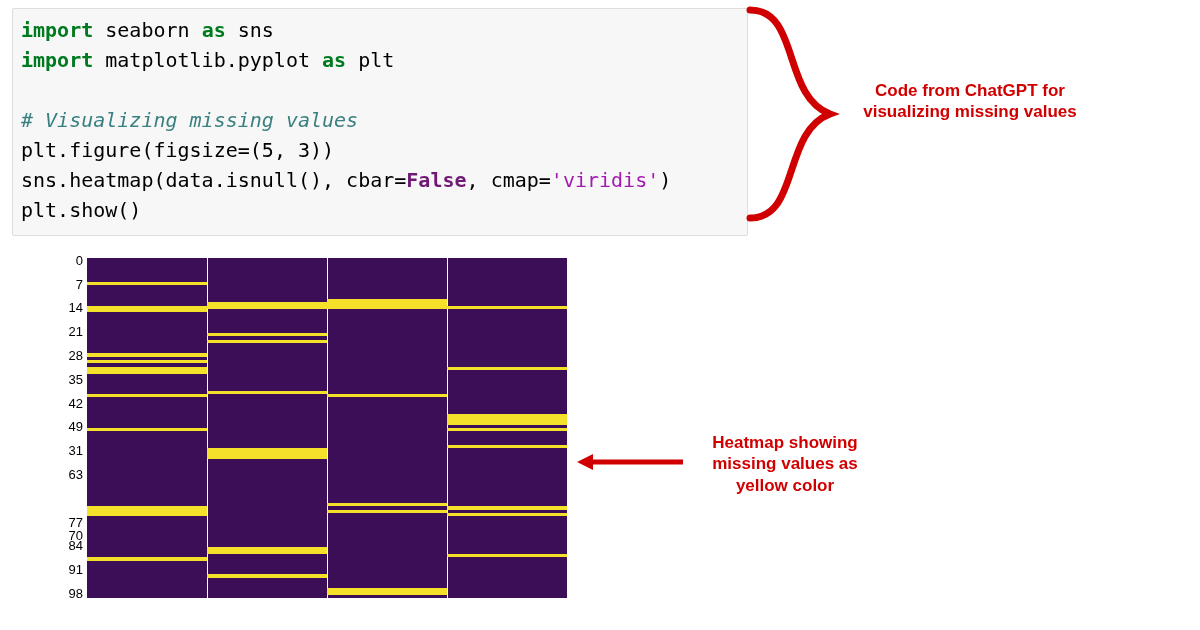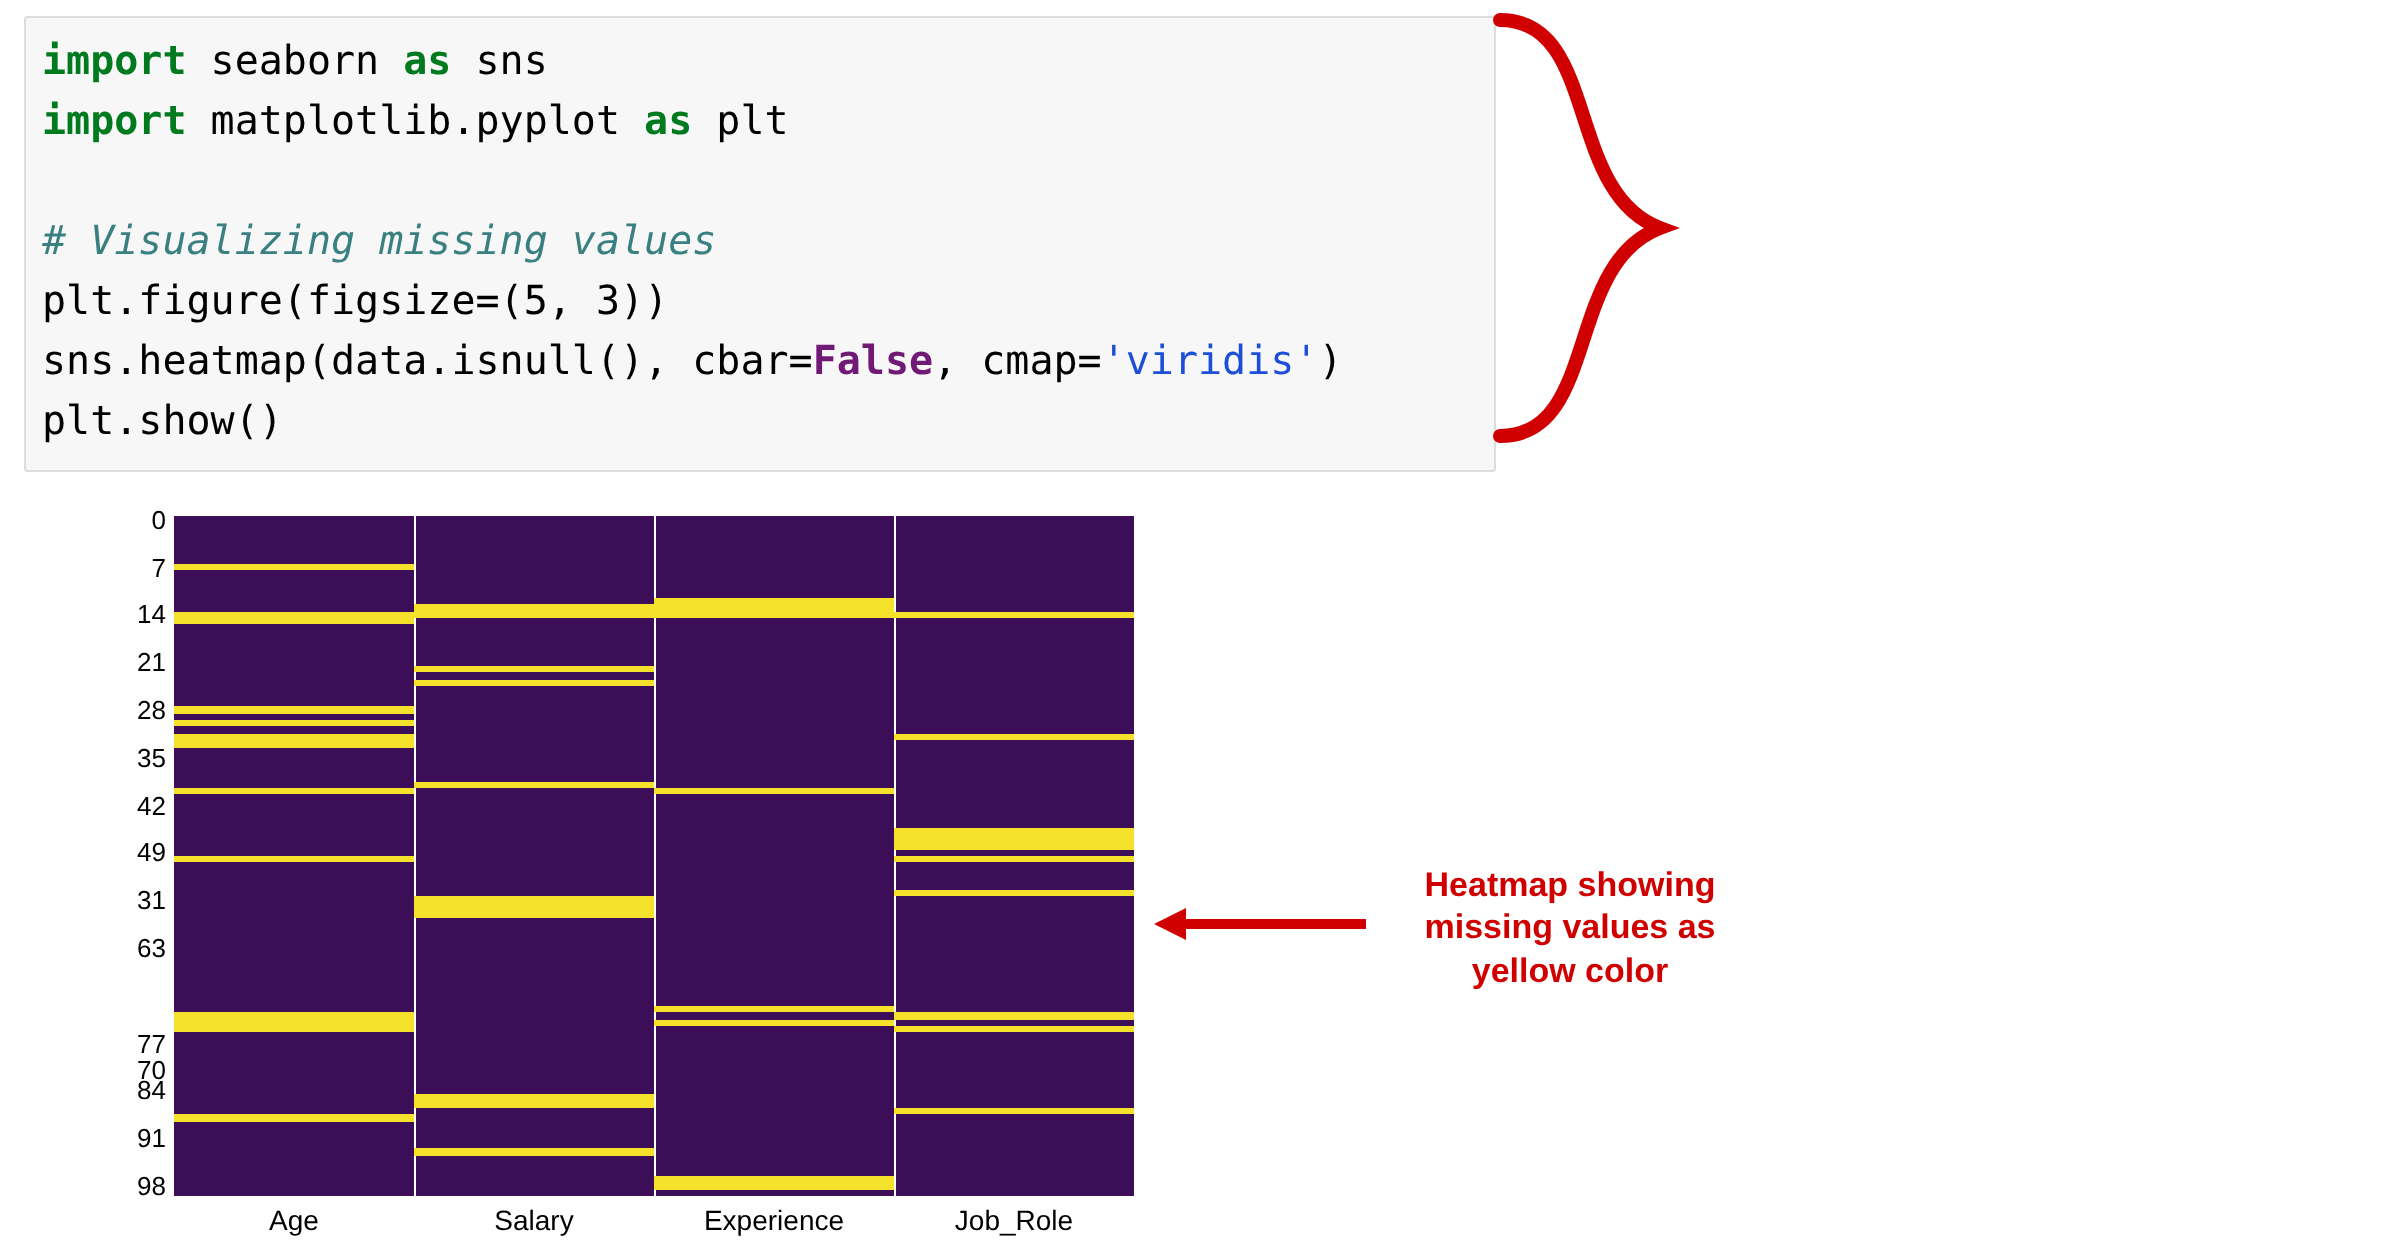--- a/index.html
+++ b/index.html
@@ -29,21 +29,21 @@
     border-radius: 2px;
     font-family: "Consolas", "DejaVu Sans Mono", monospace;
     font-size: 20px;
     line-height: 1.5;
     color: #000;
     white-space: pre;
   }
   .kw    { color: #007a1f; font-weight: bold; }
   .cm    { color: #3a8080; font-style: italic; }
   .bi    { color: #701a75; font-weight: bold; } 
-  .str   { color: #1d4ed8; }
+  .str   { color: #a21caf; }
 
   
   .chart {
     position: absolute;
     left: 55px;
     top: 258px;
     width: 518px;
   }
   .plot-row { display: flex; }
   .yaxis {
@@ -113,20 +113,21 @@
 <span class="kw">import</span><span> matplotlib.pyplot </span><span class="kw">as</span><span> plt</span>
 <span></span>
 <span class="cm"># Visualizing missing values</span>
 <span>plt.figure(figsize</span><span>=</span><span>(</span><span>5</span><span>, </span><span>3</span><span>))</span>
 <span>sns.heatmap(data.isnull(), cbar</span><span>=</span><span class="bi">False</span><span>, cmap</span><span>=</span><span class="str">'viridis'</span><span>)</span>
 <span>plt.show()</span></div>
 
   <svg class="brace-svg" viewBox="0 0 100 216">
     <path d="M10 4 C 60 4, 42 90, 90 108 C 42 126, 60 212, 10 212" fill="none" stroke="#d10000" stroke-width="7" stroke-linecap="round"></path>
   </svg>
+  <div class="annot annot-top">Code from ChatGPT for visualizing missing values</div>
 
   <div class="chart">
     <div class="plot-row">
       <div class="yaxis" id="yaxis">
           <span class="ytick" style="top: 1.7px;">0</span>
           <span class="ytick" style="top: 25.5px;">7</span>
           <span class="ytick" style="top: 49.3px;">14</span>
           <span class="ytick" style="top: 73.1px;">21</span>
           <span class="ytick" style="top: 96.9px;">28</span>
           <span class="ytick" style="top: 120.7px;">35</span>
@@ -181,29 +182,20 @@
           <div class="miss-cell" style="left: 360px; width: 120px; top: 156.4px; height: 3.4px;"></div>
           <div class="miss-cell" style="left: 360px; width: 120px; top: 159.8px; height: 3.4px;"></div>
           <div class="miss-cell" style="left: 360px; width: 120px; top: 163.2px; height: 3.4px;"></div>
           <div class="miss-cell" style="left: 360px; width: 120px; top: 170px; height: 3.4px;"></div>
           <div class="miss-cell" style="left: 360px; width: 120px; top: 187px; height: 3.4px;"></div>
           <div class="miss-cell" style="left: 360px; width: 120px; top: 248.2px; height: 3.4px;"></div>
           <div class="miss-cell" style="left: 360px; width: 120px; top: 255px; height: 3.4px;"></div>
           <div class="miss-cell" style="left: 360px; width: 120px; top: 295.8px; height: 3.4px;"></div>
         </div>
     </div>
-    <div class="xaxis-row">
-      <div class="xaxis-pad"></div>
-      <div class="xaxis" id="xaxis">
-          <div class="xtick">Age</div>
-          <div class="xtick">Salary</div>
-          <div class="xtick">Experience</div>
-          <div class="xtick">Job_Role</div>
-        </div>
-    </div>
   </div>
 
   <svg class="arrow-svg" viewBox="0 0 110 24">
     <line x1="108" y1="12" x2="14" y2="12" stroke="#d10000" stroke-width="5"></line>
     <polygon points="2,12 18,4 18,20" fill="#d10000"></polygon>
   </svg>
   <div class="annot annot-mid">Heatmap showing missing values as yellow color</div>
 
 </div>
 

